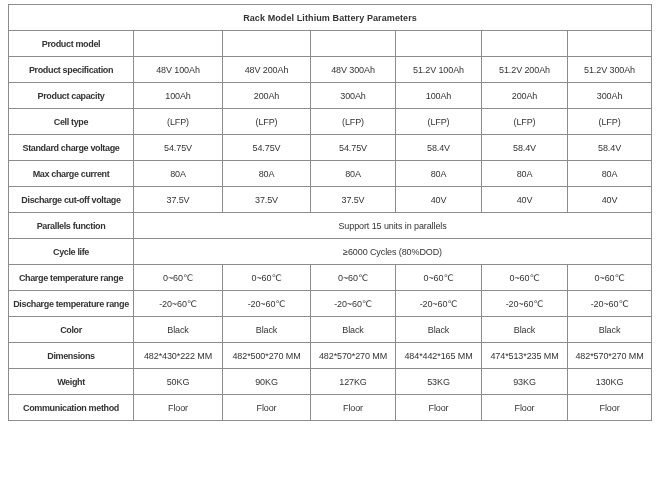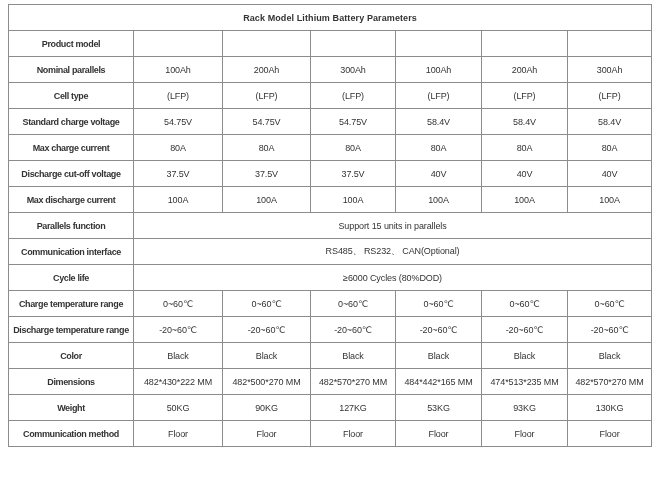--- a/index.html
+++ b/index.html
@@ -79,21 +79,30 @@
     <tr>
           <td class="label-cell">Product model</td>
           <td class="value-cell"></td>
           <td class="value-cell"></td>
           <td class="value-cell"></td>
           <td class="value-cell"></td>
           <td class="value-cell"></td>
           <td class="value-cell"></td>
         </tr>
         <tr>
-          <td class="label-cell">Nominal parallels</td>
+          <td class="label-cell">Product specification</td>
+          <td class="value-cell">48V 100Ah</td>
+          <td class="value-cell">48V 200Ah</td>
+          <td class="value-cell">48V 300Ah</td>
+          <td class="value-cell">51.2V 100Ah</td>
+          <td class="value-cell">51.2V 200Ah</td>
+          <td class="value-cell">51.2V 300Ah</td>
+        </tr>
+        <tr>
+          <td class="label-cell">Product capacity</td>
           <td class="value-cell">100Ah</td>
           <td class="value-cell">200Ah</td>
           <td class="value-cell">300Ah</td>
           <td class="value-cell">100Ah</td>
           <td class="value-cell">200Ah</td>
           <td class="value-cell">300Ah</td>
         </tr>
         <tr>
           <td class="label-cell">Cell type</td>
           <td class="value-cell">(LFP)</td>
@@ -124,35 +133,22 @@
         <tr>
           <td class="label-cell">Discharge cut-off voltage</td>
           <td class="value-cell">37.5V</td>
           <td class="value-cell">37.5V</td>
           <td class="value-cell">37.5V</td>
           <td class="value-cell">40V</td>
           <td class="value-cell">40V</td>
           <td class="value-cell">40V</td>
         </tr>
         <tr>
-          <td class="label-cell">Max discharge current</td>
-          <td class="value-cell">100A</td>
-          <td class="value-cell">100A</td>
-          <td class="value-cell">100A</td>
-          <td class="value-cell">100A</td>
-          <td class="value-cell">100A</td>
-          <td class="value-cell">100A</td>
-        </tr>
-        <tr>
           <td class="label-cell">Parallels function</td>
           <td class="value-cell" colspan="6">Support 15 units in parallels</td>
-        </tr>
-        <tr>
-          <td class="label-cell">Communication interface</td>
-          <td class="value-cell" colspan="6">RS485、 RS232、 CAN(Optional)</td>
         </tr>
         <tr>
           <td class="label-cell">Cycle life</td>
           <td class="value-cell" colspan="6">≥6000 Cycles (80%DOD)</td>
         </tr>
         <tr>
           <td class="label-cell">Charge temperature range</td>
           <td class="value-cell">0~60℃</td>
           <td class="value-cell">0~60℃</td>
           <td class="value-cell">0~60℃</td>

